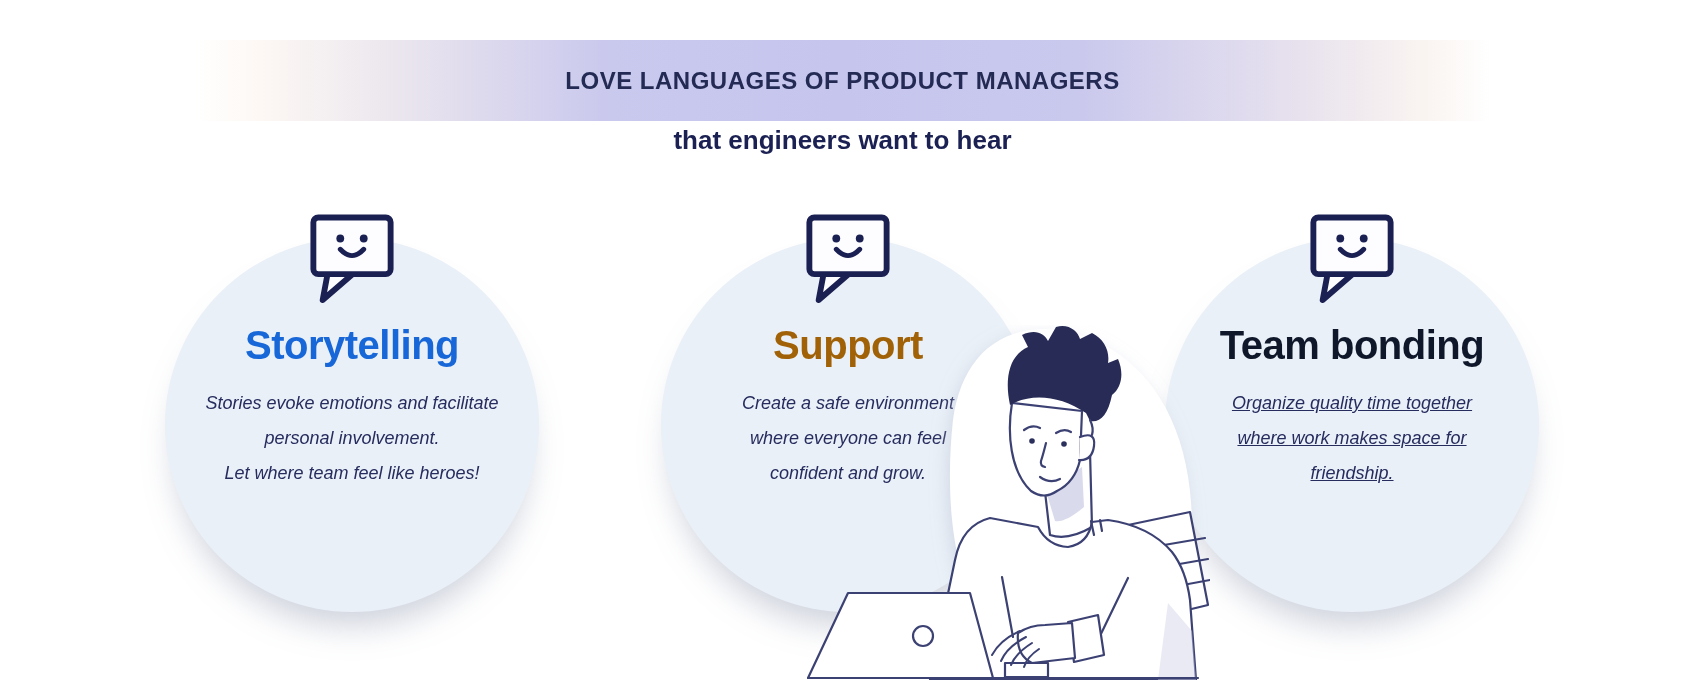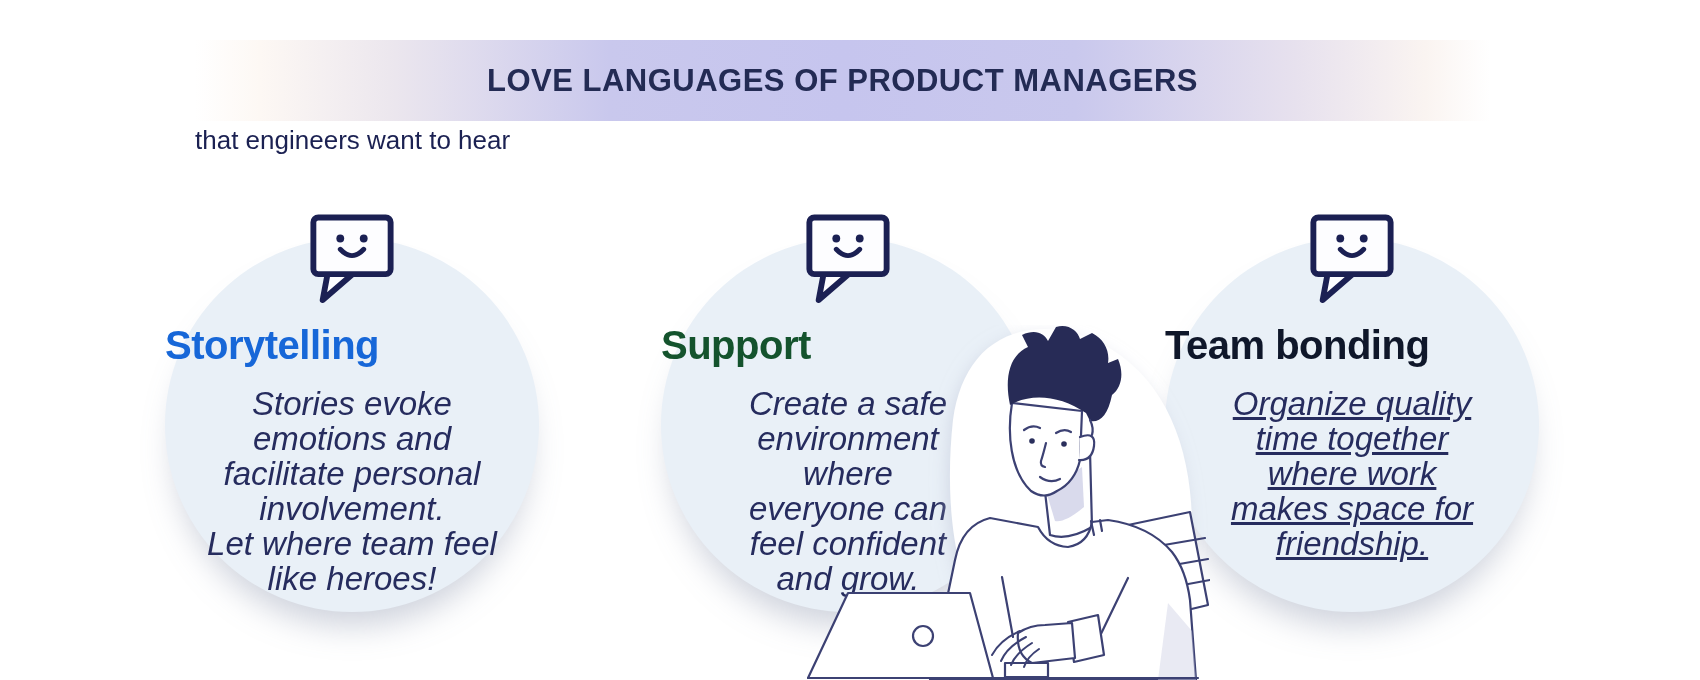--- a/index.html
+++ b/index.html
@@ -9,43 +9,43 @@
   }
   
   .band{
     position:absolute;left:195px;top:40px;width:1295px;height:81px;
     background:linear-gradient(90deg,
       #ffffff 0%, #fdf8f4 5%, #ece7ee 15%, #c9c8ed 32%,
       #c6c5ee 50%, #c9c8ed 68%, #e7e1ee 85%, #faf4f1 95%, #ffffff 100%);
   }
   .band-title{
     width:100%;height:81px;line-height:81px;text-align:center;
-    font-size:31px;font-weight:bold;letter-spacing:.5px;color:#232b54;
+    font-size:24px;font-weight:bold;letter-spacing:.5px;color:#232b54;
   }
   .subtitle{
-    position:absolute;left:195px;top:125px;width:1295px;text-align:left;
-    font-size:26px;font-weight:normal;color:#1b2152;
+    position:absolute;left:195px;top:125px;width:1295px;text-align:center;
+    font-size:26px;font-weight:bold;color:#1b2152;
   }
   
   .card{
     position:absolute;top:238px;width:374px;height:374px;border-radius:50%;
     background:#e9f0f7;
     box-shadow:0 24px 32px -10px rgba(115,125,155,.35);
   }
   .card.c1{left:165px;} .card.c2{left:661px;} .card.c3{left:1165px;}
   .card-title{
-    position:absolute;top:86px;left:0;width:100%;text-align:left;
+    position:absolute;top:86px;left:0;width:100%;text-align:center;
     font-size:40px;font-weight:bold;letter-spacing:-.5px;line-height:42px;
   }
   .c1 .card-title{color:#1767d8;}
-  .c2 .card-title{color:#14532d;}
+  .c2 .card-title{color:#a16207;}
   .c3 .card-title{color:#0f172a;}
   .card-body{
     position:absolute;top:148px;left:50%;transform:translateX(-50%);
-    font-style:italic;font-size:33px;line-height:35px;color:#262c5e;
+    font-style:italic;font-size:18px;line-height:35px;color:#262c5e;
     text-align:center;font-weight:500;
   }
   .c1 .card-body{width:312px;}
   .c2 .card-body{width:232px;}
   .c3 .card-body{width:262px;text-decoration:underline;}
   
   .bubble-icon{position:absolute;top:212px;width:88px;height:94px;}
   .bubble-icon.i1{left:308px;} .bubble-icon.i2{left:804px;} .bubble-icon.i3{left:1308px;}
   
   #illustration{position:absolute;left:760px;top:325px;width:450px;height:355px;}

